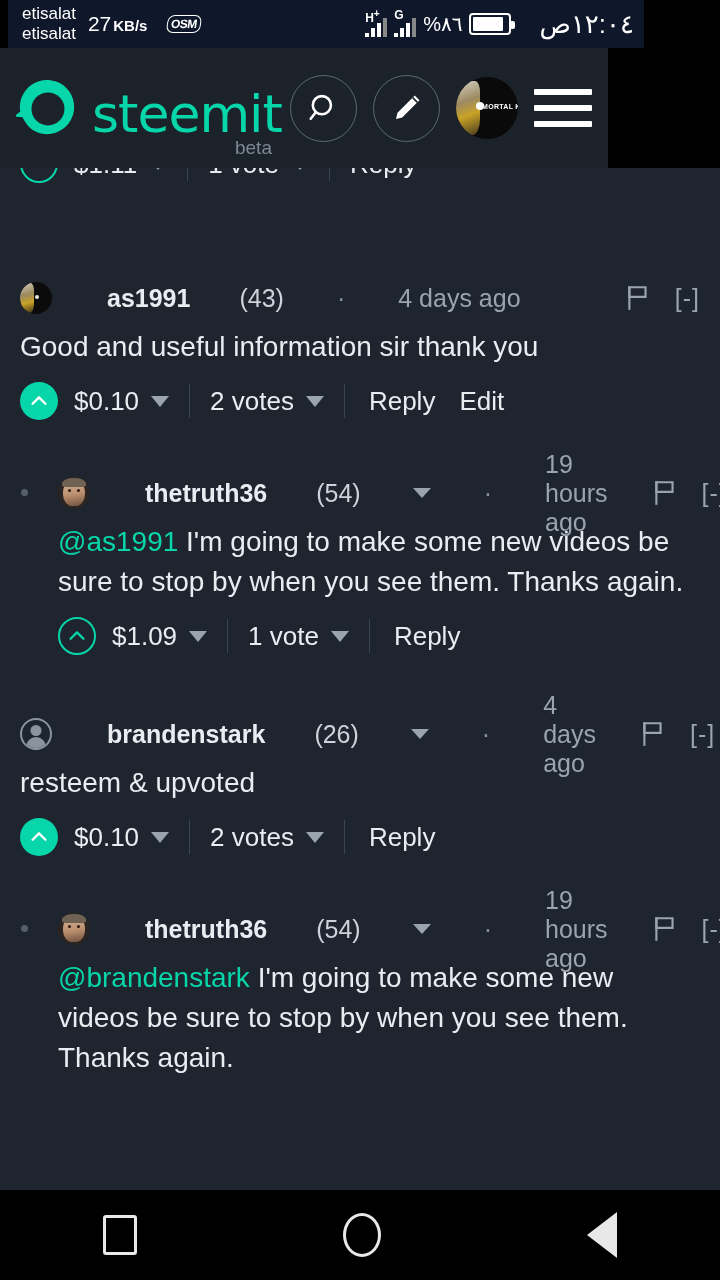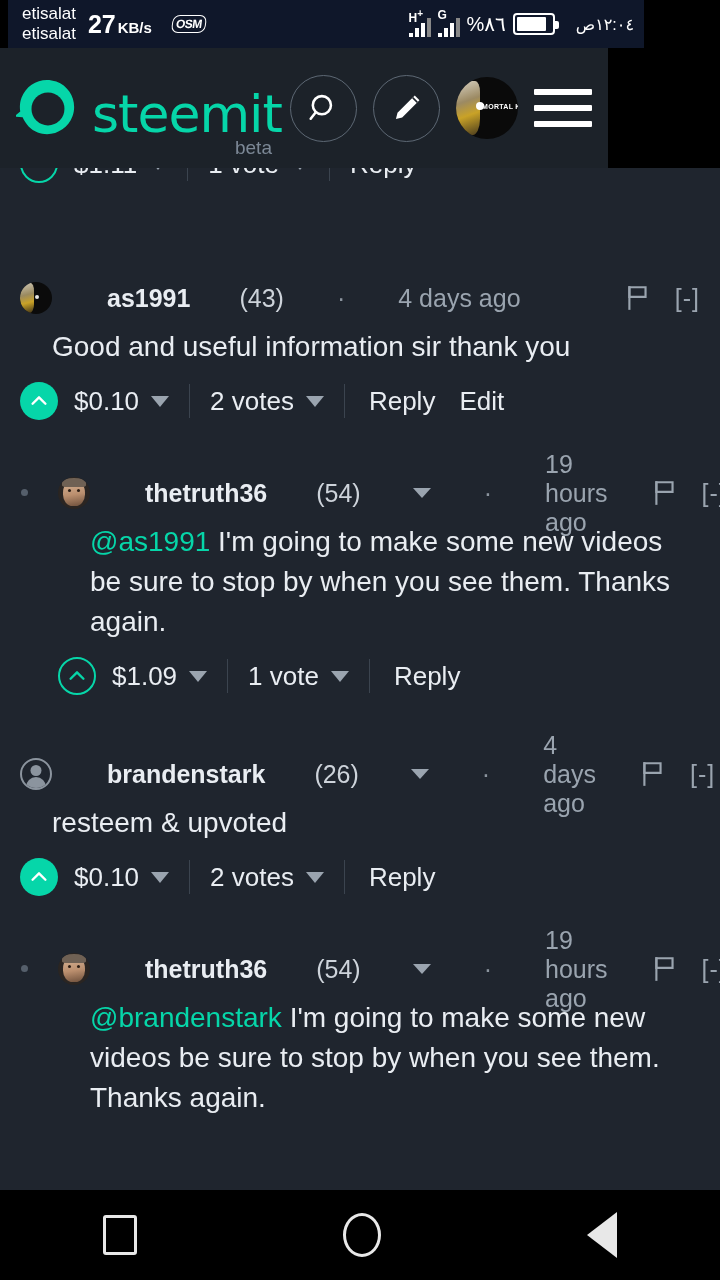--- a/index.html
+++ b/index.html
@@ -14,21 +14,21 @@
   
   .statusbar{
     position:absolute; top:0; left:8px; width:636px; height:48px;
     background:#0f172a; color:#fff;
     display:flex; align-items:center;
   }
   .sb-left{ display:flex; align-items:center; padding-left:14px; }
   .carrier{ font-size:17px; line-height:20px; color:#fff; }
   .carrier div{ white-space:nowrap; }
   .kbs{ display:flex; align-items:baseline; margin-left:12px; }
-  .kbs .num{ font-size:25px; font-weight:bold; line-height:22px; }
+  .kbs .num{ font-size:21px; font-weight:normal; line-height:22px; }
   .kbs .unit{ font-size:15px; font-weight:bold; margin-left:2px; }
   .osm{
     margin-left:20px; font-size:12px; font-weight:bold; color:#fff;
     border:1.5px solid #fff; border-radius:7px; padding:1px 3px;
     letter-spacing:-0.5px; transform:skewX(-8deg);
   }
   .sb-right{ margin-left:auto; display:flex; align-items:center; padding-right:10px; gap:7px; }
   .sig{ position:relative; display:flex; align-items:flex-end; height:26px; }
   .sig .tag{ position:absolute; top:-3px; left:0; font-size:12px; font-weight:bold; }
   .sig .bars{ display:flex; align-items:flex-end; gap:2px; margin-top:9px; }
@@ -40,21 +40,21 @@
   .batt-pct{ font-size:20px; }
   .batt{
     width:42px; height:22px; border:2.5px solid #fff; border-radius:4px;
     position:relative; display:flex; align-items:center; padding:2px;
   }
   .batt:after{
     content:''; position:absolute; right:-6px; top:6px; width:4px; height:8px;
     background:#fff; border-radius:0 2px 2px 0;
   }
   .batt i{ display:block; height:100%; width:86%; background:#fff; border-radius:1px; }
-  .clock{ font-size:16px; margin-left:14px; }
+  .clock{ font-size:26px; margin-left:21px; }
 
   
   .appheader{
     position:absolute; top:48px; left:0; width:608px; height:120px;
     background:#1c2229; display:flex; align-items:center; padding:0 16px;
   }
   .logo-wrap{ display:flex; align-items:flex-end; }
   .logo-mark{ width:62px; height:62px; flex:none; }
   .brand{ margin-left:14px; position:relative; }
   .brand-name{
@@ -145,21 +145,20 @@
     border-top:10px solid #9aa4af; margin-left:8px;
   }
   .dotsep{ color:#8b949e; font-size:25px; margin:0 9px; }
   .ago{ font-size:25px; color:#9aa4af; }
   .chead-right{ margin-left:auto; display:flex; align-items:center; gap:24px; }
   .collapse{ font-size:25px; color:#9aa4af; letter-spacing:1px; }
 
   .cbody{
     font-size:28px; line-height:40px; color:#e9edf2; padding:9px 0 2px 0;
     font-family:"Liberation Sans", sans-serif;
-    margin-left:32px;
   }
   .cbody .ment{ color:#06d6a9; }
   .cbody p + p{ margin-top:25px; }
 
   .cfoot{ display:flex; align-items:center; height:52px; margin-top:6px; }
   .vote-circle{
     width:38px; height:38px; border-radius:50%; flex:none;
     display:flex; align-items:center; justify-content:center;
   }
   .vote-circle.filled{ background:#06d6a9; }

